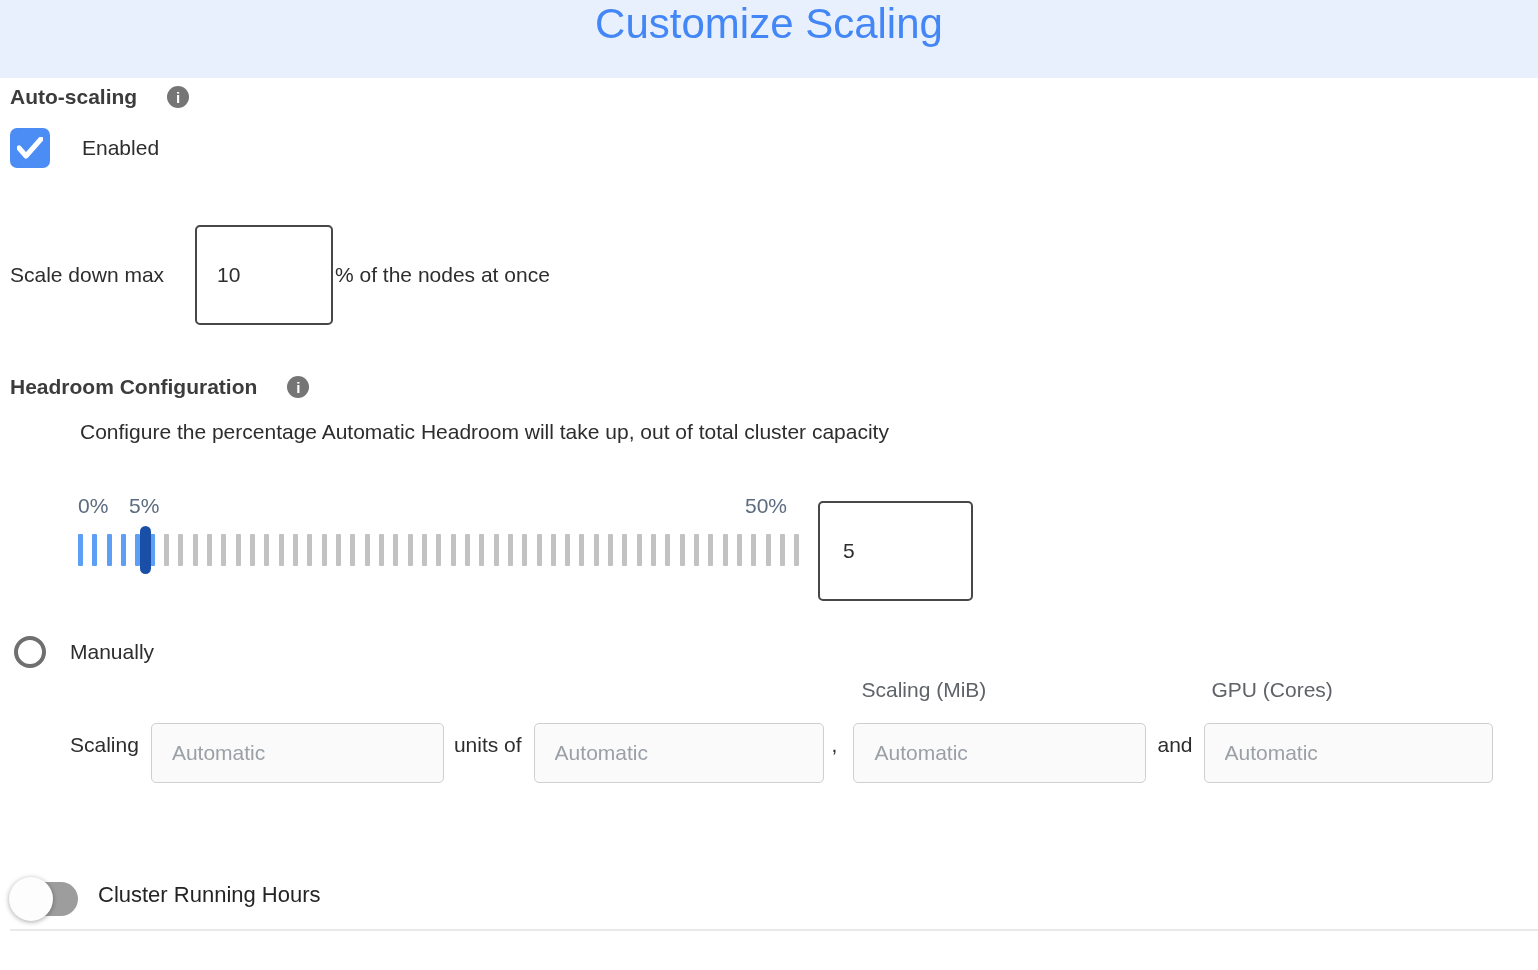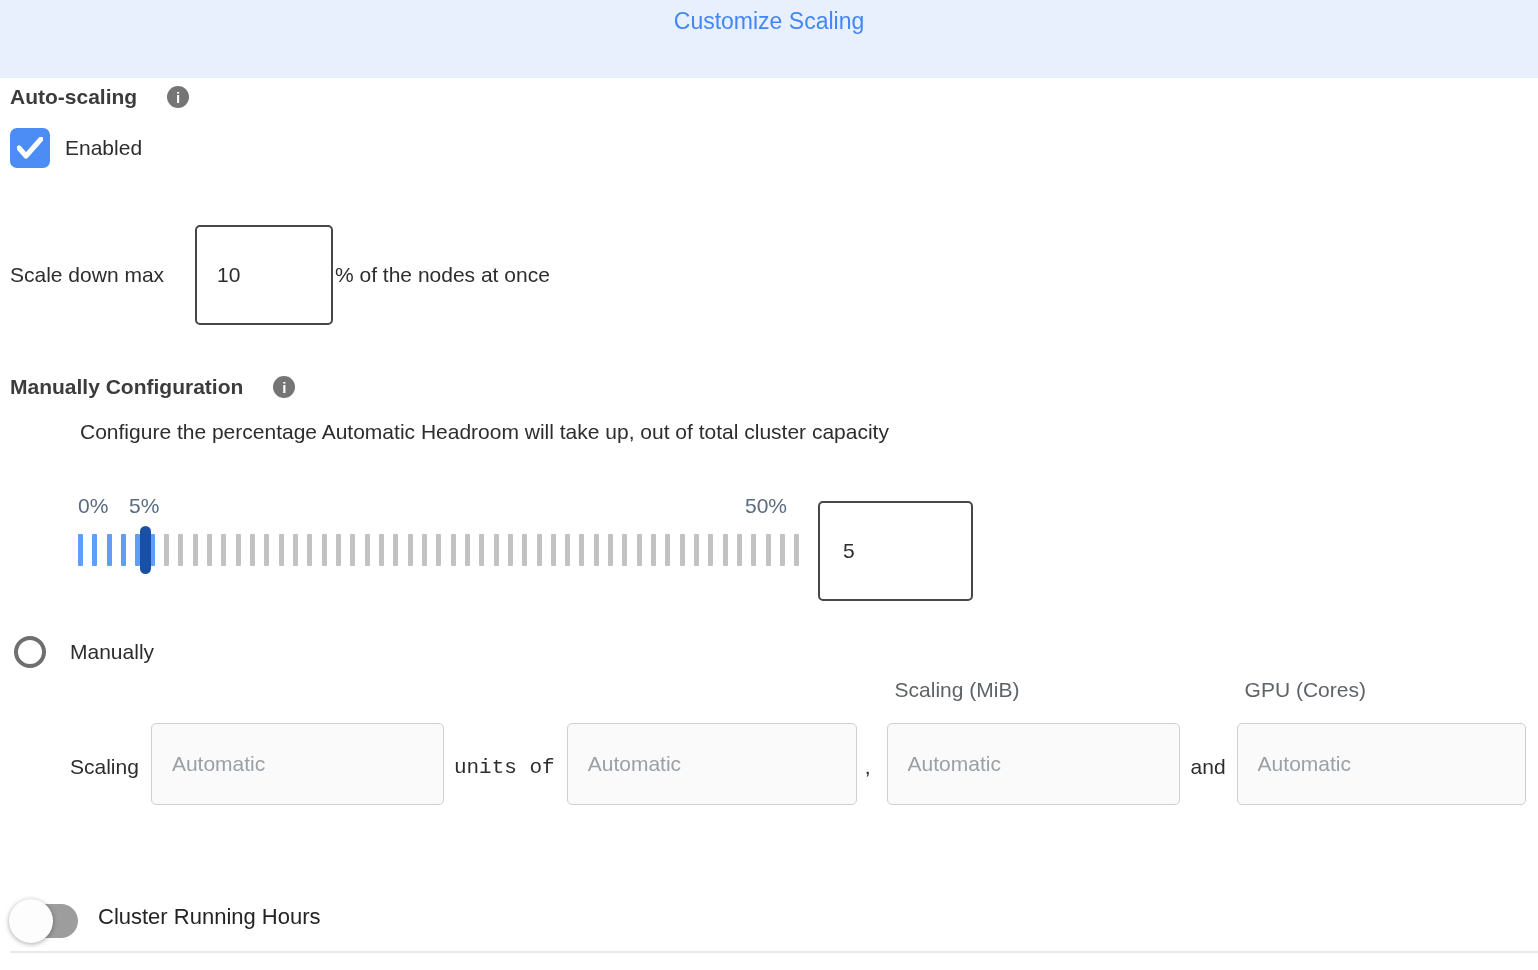--- a/index.html
+++ b/index.html
@@ -7,39 +7,39 @@
   body {
     width:1538px; height:970px;
     font-family:"Liberation Sans", sans-serif;
     color:#2d2d2d; background:#fff; overflow:hidden;
     font-size:21px;
   }
   .header-band {
     height:78px; background:#e8f0fe;
     display:flex; justify-content:center; align-items:flex-start;
   }
-  .page-title { font-size:23px; color:#4386f5; margin-top:8px; }
+  .page-title { font-size:42px; color:#4386f5; margin-top:0; }
 
   .content { padding-left:10px; }
 
   .section-label {
     display:flex; align-items:center; gap:30px;
     font-weight:700; font-size:21px; color:#3c3c3c;
   }
   .section-label.first { padding-top:7px; }
   .section-label.headroom { margin-top:50px; }
 
   .info-icon {
     width:22px; height:22px; border-radius:50%;
     background:#757575; color:#fff;
     display:inline-flex; align-items:center; justify-content:center;
     font-size:15px; font-weight:700; line-height:1;
   }
 
-  .checkbox-row { display:flex; align-items:center; gap:15px; margin-top:19px; }
+  .checkbox-row { display:flex; align-items:center; gap:32px; margin-top:19px; }
   .checkbox {
     width:40px; height:40px; border-radius:7px; background:#4c8df5;
     display:flex; align-items:center; justify-content:center;
     flex:0 0 auto; cursor:pointer;
   }
 
   .scale-row { display:flex; align-items:center; margin-top:57px; }
   .scale-label { width:185px; flex:0 0 auto; }
   .dark-input {
     height:100px; border:2px solid #474747; border-radius:5px;
@@ -80,27 +80,27 @@
   .slider-handle {
     position:absolute; left:62px; top:-8px;
     width:11px; height:48px; border-radius:6px; background:#1a4fa8;
     cursor:grab;
   }
   .headroom-input { width:155px; margin-left:18px; margin-top:7px; padding-left:23px; }
 
   .reserve-grid { display:flex; align-items:flex-end; padding-left:60px; margin-top:10px; }
   .inline-label { padding-bottom:26px; white-space:nowrap; }
   .lab-reserve { margin-right:12px; }
-  .lab-unitsof { margin-left:10px; margin-right:12px;font-family:Liberation Mono, monospace; }
+  .lab-unitsof { margin-left:10px; margin-right:12px; }
   .lab-comma  { margin-left:8px; margin-right:16px; }
   .lab-and    { margin-left:11px; margin-right:11px; }
   .field-col { display:flex; flex-direction:column; }
   .col-header { font-size:21px; color:#5f6368; padding-left:8px; margin-bottom:21px; white-space:nowrap; }
   .light-input {
-    height:82px; background:#fafafa; border:1px solid #cfcfcf; border-radius:5px;
+    height:60px; background:#fafafa; border:1px solid #cfcfcf; border-radius:5px;
     font-size:21px; color:#2d2d2d; padding-left:20px;
     font-family:"Liberation Sans", sans-serif; outline:none;
   }
   .light-input::placeholder { color:#9aa0a6; opacity:1; }
   .w1 { width:293px; } .w2 { width:290px; } .w3 { width:293px; } .w4 { width:289px; }
 
   .toggle-row { display:flex; align-items:flex-start; gap:20px; padding-left:4px; margin-top:99px; height:44px; }
   .toggle { position:relative; width:64px; height:34px; flex:0 0 auto; cursor:pointer; }
   .toggle-track { position:absolute; left:0; top:0; width:64px; height:34px; border-radius:17px; background:#9d9d9d; }
   .toggle-knob {
@@ -134,21 +134,21 @@
     <span>Enabled</span>
   </div>
 
   <div class="scale-row">
     <span class="scale-label">Scale down max</span>
     <input class="dark-input scale-input" type="text" value="10" style="">
     <span class="scale-suffix">% of the nodes at once</span>
   </div>
 
   <div class="section-label headroom">
-    <span>Manually Configuration</span>
+    <span>Headroom Configuration</span>
     <span class="info-icon">i</span>
   </div>
 
 
   <div class="config-text">Configure the percentage Automatic Headroom will take up, out of total cluster capacity</div>
 
   <div class="slider-block">
     <div class="slider-left">
       <div class="slider-labels">
         <span class="lbl-min">0%</span>

